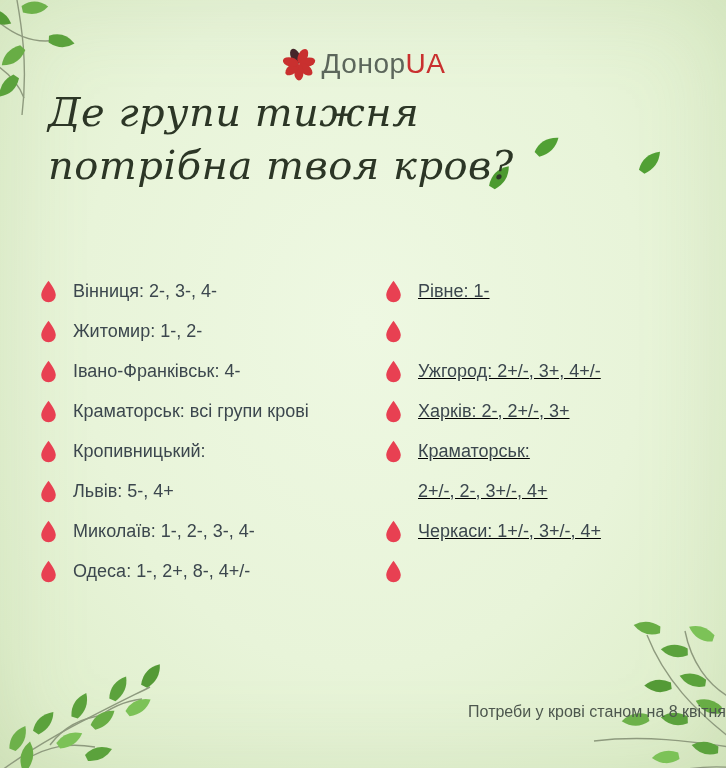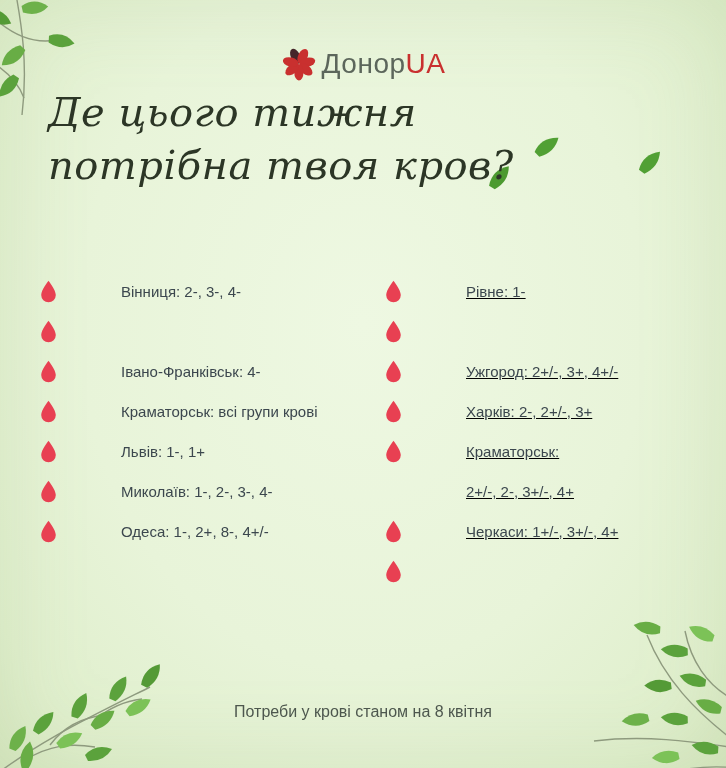--- a/index.html
+++ b/index.html
@@ -29,26 +29,26 @@
     letter-spacing:0.5px;
   }
 
   
   .lists { position:absolute; top:271px; left:40px; }
   .list-col { position:absolute; top:0; }
   .list-col.left  { left:0;   width:345px; }
   .list-col.right { left:345px; width:330px;text-decoration:underline; }
   .row { height:40px; display:flex; align-items:center; }
   .row .drop { width:17px; margin-right:16px; flex:0 0 auto; }
-  .row-text { font-size:15px; color:#3c474e; white-space:nowrap;margin-left:48px; }
+  .row-text { font-size:18px; color:#3c474e; white-space:nowrap; }
 
   
   .footer {
     position:absolute; left:0; right:0; top:703px;
-    text-align:center; font-size:16px; color:#4d574e;
+    text-align:right; font-size:16px; color:#4d574e;
   }
 
   
   .decor { position:absolute; pointer-events:none; }
   .decor.top-left { left:-8px; top:-10px; }
   .decor.scattered { left:478px; top:128px; }
   .decor.bottom-left { left:-10px; bottom:-12px; }
   .decor.bottom-right { right:-8px; bottom:-10px; }
 </style>
 </head>
@@ -144,40 +144,41 @@
           <ellipse cx="26.5" cy="18" rx="8" ry="4.6" fill="#c9302f" transform="rotate(90.6 18 18)"></ellipse>
           <ellipse cx="26.5" cy="18" rx="8" ry="4.6" fill="#c9302f" transform="rotate(142 18 18)"></ellipse>
           <ellipse cx="26.5" cy="18" rx="8" ry="4.6" fill="#c9302f" transform="rotate(193.4 18 18)"></ellipse>
         </g>
       </svg>
     </span>
     <span class="logo-text"><span>Донор</span><span class="logo-accent">UA</span></span>
   </div>
 
   <div class="title">
-    <div>Де цього тижня</div>
+    <div>Де групи тижня</div>
     <div>потрібна твоя кров?</div>
   </div>
 
   <div class="lists">
     <div class="list-col left" id="col-left">
         <div class="row">
     <span class="drop">
       <svg width="17" height="23" viewBox="0 0 17 23">
         <path d="M8.5 0.8 C 8.5 0.8 1.2 10 1.2 15 a 7.3 7.3 0 0 0 14.6 0 C 15.8 10 8.5 0.8 8.5 0.8 Z" fill="#e84052"></path>
       </svg>
     </span>
     <span class="row-text">Вінниця: 2-, 3-, 4-</span>
   </div>
         <div class="row">
     <span class="drop">
       <svg width="17" height="23" viewBox="0 0 17 23">
         <path d="M8.5 0.8 C 8.5 0.8 1.2 10 1.2 15 a 7.3 7.3 0 0 0 14.6 0 C 15.8 10 8.5 0.8 8.5 0.8 Z" fill="#e84052"></path>
       </svg>
     </span>
+    <span class="row-text">Житомир: 1-, 2-</span>
   </div>
         <div class="row">
     <span class="drop">
       <svg width="17" height="23" viewBox="0 0 17 23">
         <path d="M8.5 0.8 C 8.5 0.8 1.2 10 1.2 15 a 7.3 7.3 0 0 0 14.6 0 C 15.8 10 8.5 0.8 8.5 0.8 Z" fill="#e84052"></path>
       </svg>
     </span>
     <span class="row-text">Івано-Франківськ: 4-</span>
   </div>
         <div class="row">
@@ -187,21 +188,29 @@
       </svg>
     </span>
     <span class="row-text">Краматорськ: всі групи крові</span>
   </div>
         <div class="row">
     <span class="drop">
       <svg width="17" height="23" viewBox="0 0 17 23">
         <path d="M8.5 0.8 C 8.5 0.8 1.2 10 1.2 15 a 7.3 7.3 0 0 0 14.6 0 C 15.8 10 8.5 0.8 8.5 0.8 Z" fill="#e84052"></path>
       </svg>
     </span>
-    <span class="row-text">Львів: 1-, 1+</span>
+    <span class="row-text">Кропивницький:</span>
+  </div>
+        <div class="row">
+    <span class="drop">
+      <svg width="17" height="23" viewBox="0 0 17 23">
+        <path d="M8.5 0.8 C 8.5 0.8 1.2 10 1.2 15 a 7.3 7.3 0 0 0 14.6 0 C 15.8 10 8.5 0.8 8.5 0.8 Z" fill="#e84052"></path>
+      </svg>
+    </span>
+    <span class="row-text">Львів: 5-, 4+</span>
   </div>
         <div class="row">
     <span class="drop">
       <svg width="17" height="23" viewBox="0 0 17 23">
         <path d="M8.5 0.8 C 8.5 0.8 1.2 10 1.2 15 a 7.3 7.3 0 0 0 14.6 0 C 15.8 10 8.5 0.8 8.5 0.8 Z" fill="#e84052"></path>
       </svg>
     </span>
     <span class="row-text">Миколаїв: 1-, 2-, 3-, 4-</span>
   </div>
         <div class="row">

